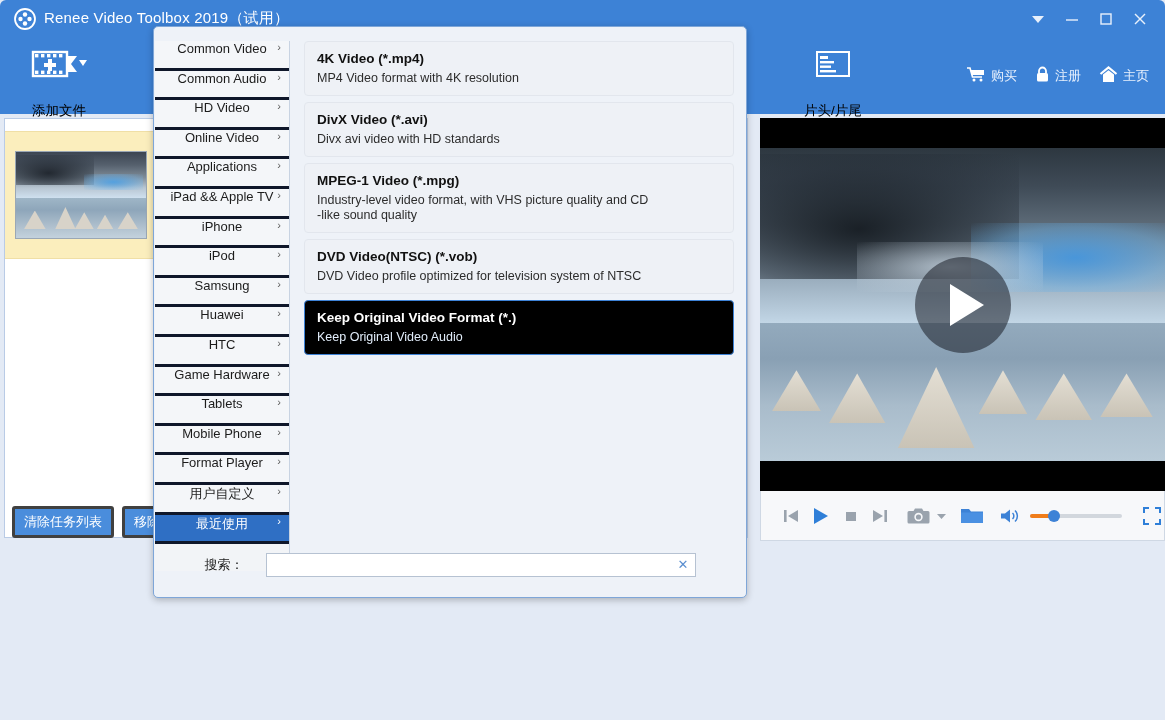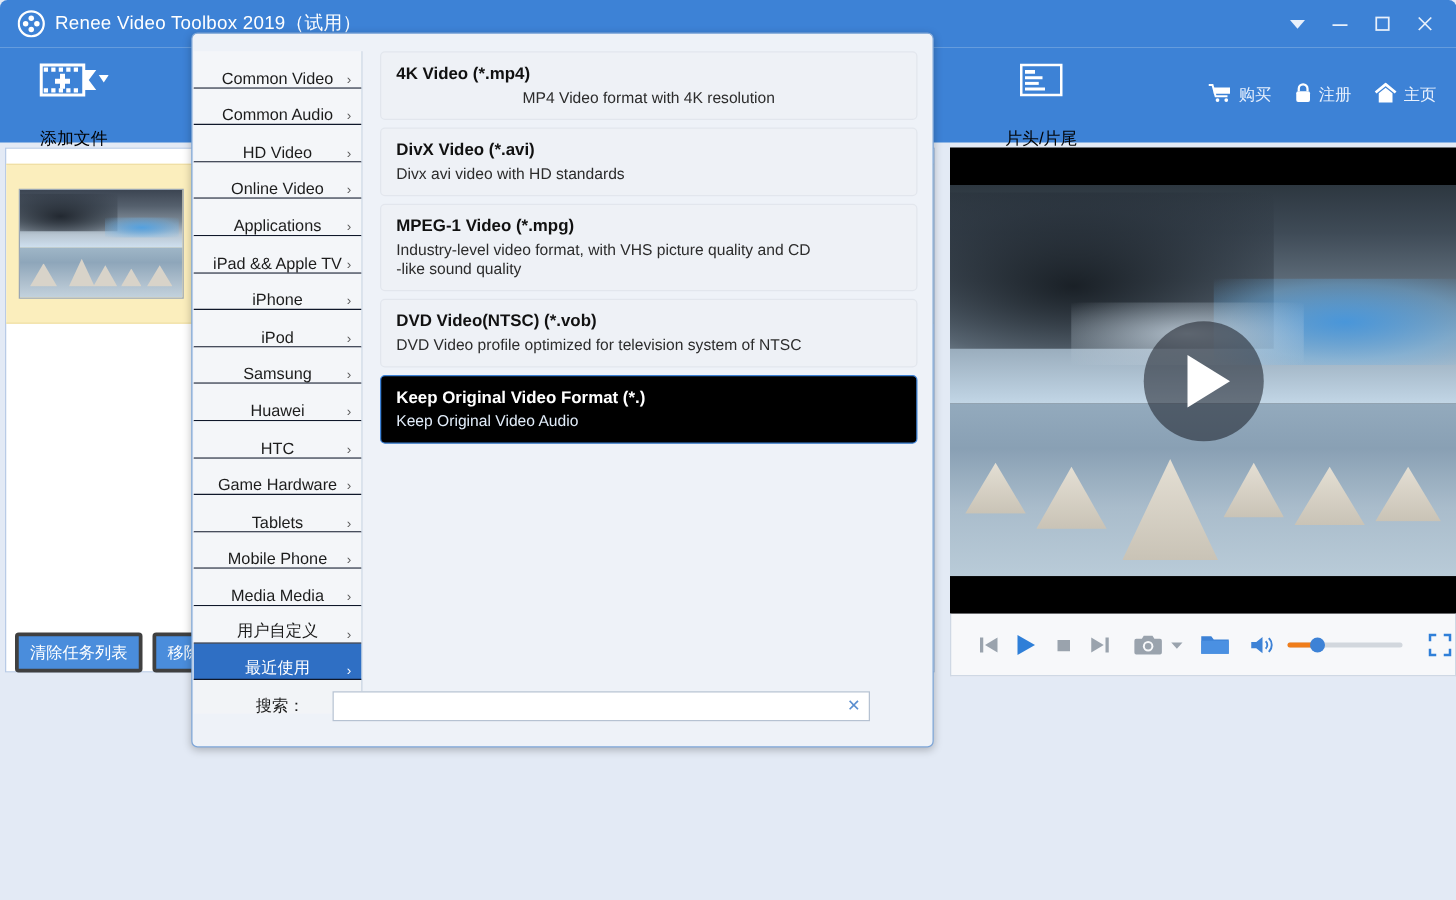--- a/index.html
+++ b/index.html
@@ -170,23 +170,23 @@
     position: absolute; left: 153px; top: 26px; width: 594px; height: 572px;
     background: #eef2f8; border: 1px solid #7ea6d8; border-radius: 5px;
     box-shadow: 0 2px 7px rgba(0,0,0,.25);
     overflow: hidden;
   }
   .dd-left {
     position: absolute; left: 1px; top: 14px; width: 135px; height: 530px;
     background: #f2f4f7; border-right: 1px solid #c8d3e2;
   }
   .dd-item {
-    height: 29.6px; display: flex; align-items: flex-end; justify-content: center;
+    height: 29.6px; display: flex; align-items: flex-start; justify-content: center;
     font-size: 13px; color: #1c1c1c; position: relative;
-    border-bottom: 1px solid #0f172a; background: #f4f6f9;
+    border-bottom: 3px solid #0f172a; background: #f4f6f9;
   }
   .dd-item .chev { position: absolute; right: 8px; color: #5b5b5b; font-size: 11px; }
   .dd-item.sel { background: #2f6fc4; color: #fff; }
   .dd-item.sel .chev { color: #fff; }
 
   .dd-right { position: absolute; left: 150px; top: 14px; width: 430px; }
   .fmt {
     background: #eef1f6; border: 1px solid #e2e6ed; border-radius: 4px;
     margin-bottom: 6px; padding: 9px 12px;
   }
@@ -487,36 +487,36 @@
         </div>
         <div class="dd-item">
           <span>Tablets</span>
           <span class="chev">›</span>
         </div>
         <div class="dd-item">
           <span>Mobile Phone</span>
           <span class="chev">›</span>
         </div>
         <div class="dd-item">
-          <span>Media Media</span>
+          <span>Format Player</span>
           <span class="chev">›</span>
         </div>
         <div class="dd-item">
           <span>用户自定义</span>
           <span class="chev">›</span>
         </div>
         <div class="dd-item sel">
           <span>最近使用</span>
           <span class="chev">›</span>
         </div>
       </div>
     <div class="dd-right">
         <div class="fmt">
           <div class="ftitle">4K Video (*.mp4)</div>
-          <div class="fdesc" style="white-space: pre-line; text-align: center;">MP4 Video format with 4K resolution</div>
+          <div class="fdesc" style="white-space: pre-line;">MP4 Video format with 4K resolution</div>
         </div>
         <div class="fmt">
           <div class="ftitle">DivX Video (*.avi)</div>
           <div class="fdesc" style="white-space: pre-line;">Divx avi video with HD standards</div>
         </div>
         <div class="fmt">
           <div class="ftitle">MPEG-1 Video (*.mpg)</div>
           <div class="fdesc" style="white-space: pre-line;">Industry-level video format, with VHS picture quality and CD
 -like sound quality</div>
         </div>

